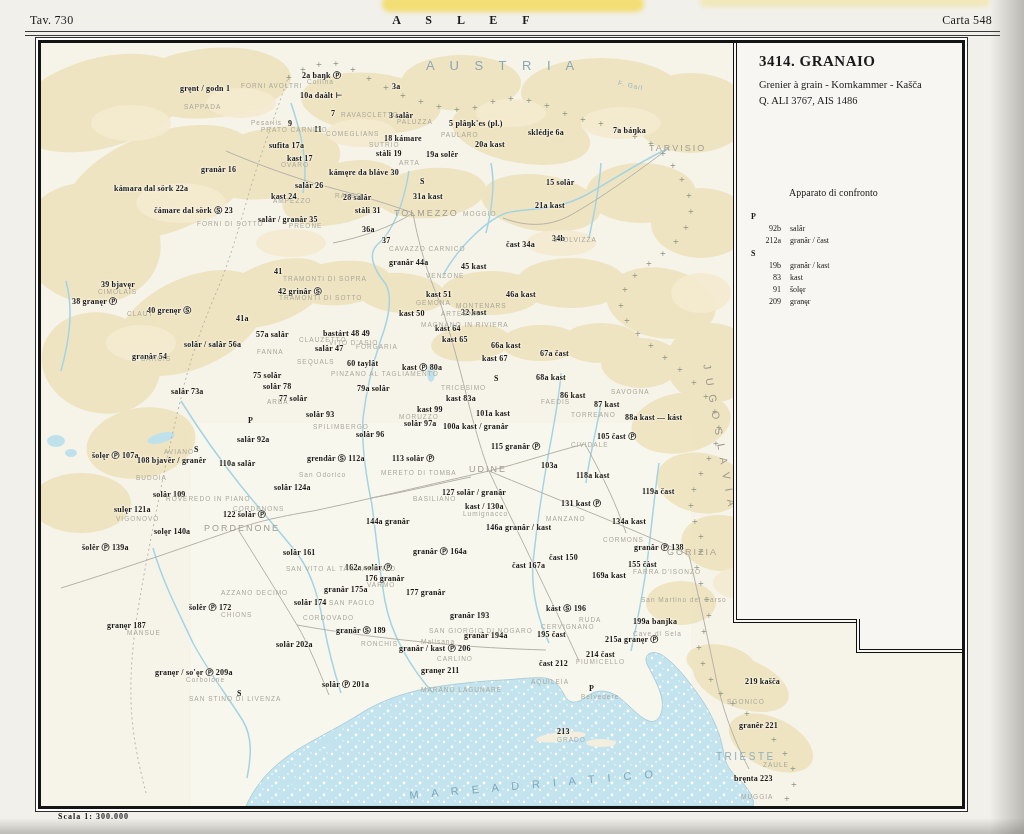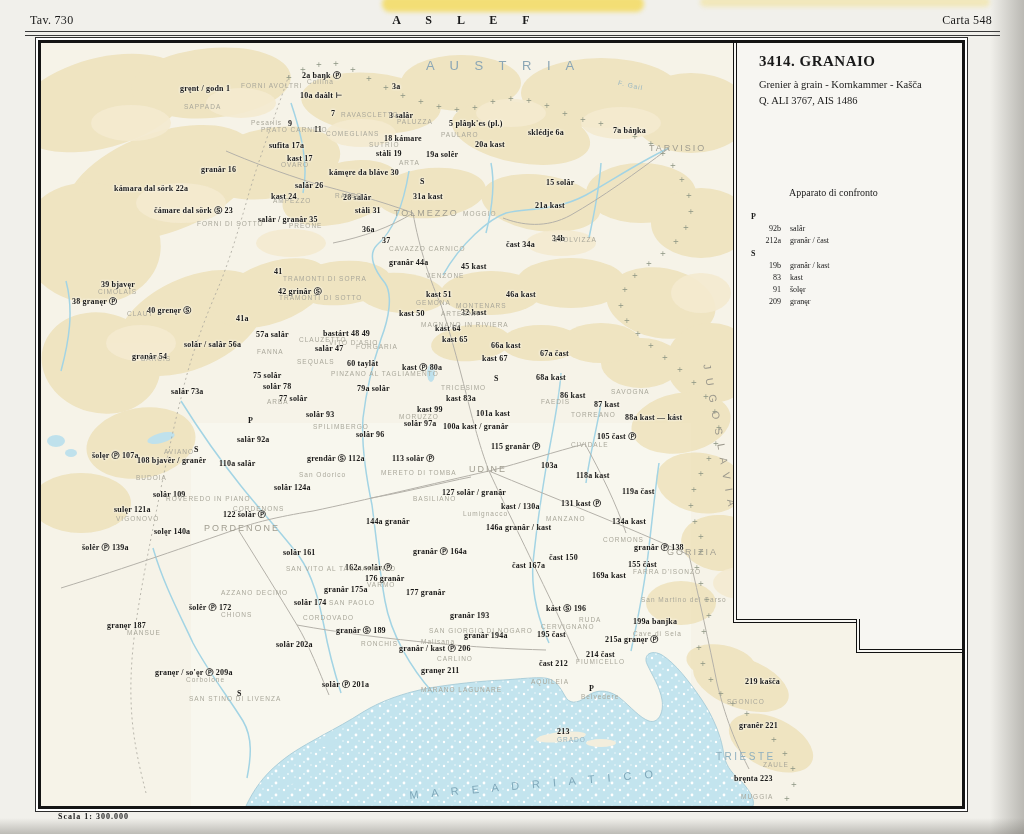--- a/index.html
+++ b/index.html
@@ -345,25 +345,25 @@
         <div class="pt" style="left: 363px; top: 380px;">solâr  97a</div>
         <div class="pt" style="left: 402px; top: 383px;">100a  kast / granâr</div>
         <div class="pt" style="left: 450px; top: 403px;">115  granâr Ⓟ</div>
         <div class="pt" style="left: 351px; top: 415px;">113  solâr Ⓟ</div>
         <div class="pt" style="left: 500px; top: 422px;">103a</div>
         <div class="pt" style="left: 519px; top: 352px;">86  kast</div>
         <div class="pt" style="left: 553px; top: 361px;">87  kast</div>
         <div class="pt" style="left: 584px; top: 374px;">88a  kast — kást</div>
         <div class="pt" style="left: 556px; top: 393px;">105  čast Ⓟ</div>
         <div class="pt" style="left: 535px; top: 432px;">118a  kast</div>
-        <div class="pt" style="left: 581px; top: 448px; font-family: Liberation Serif, serif;">119a  čast</div>
+        <div class="pt" style="left: 601px; top: 448px; font-family: Liberation Serif, serif;">119a  čast</div>
         <div class="pt" style="left: 520px; top: 460px;">131  kast Ⓟ</div>
         <div class="pt" style="left: 571px; top: 478px;">134a  kast</div>
         <div class="pt" style="left: 401px; top: 449px;">127  solâr / granâr</div>
-        <div class="pt" style="left: 424px; top: 463px; margin-left: 36px;">kast /  130a</div>
+        <div class="pt" style="left: 424px; top: 463px;">kast /  130a</div>
         <div class="pt" style="left: 445px; top: 484px;">146a  granâr / kast</div>
         <div class="pt" style="left: 372px; top: 508px;">granâr Ⓟ  164a</div>
         <div class="pt" style="left: 508px; top: 514px;">čast  150</div>
         <div class="pt" style="left: 471px; top: 522px;">čast  167a</div>
         <div class="pt" style="left: 587px; top: 521px;">155  čàst</div>
         <div class="pt" style="left: 551px; top: 532px;">169a  kast</div>
         <div class="pt" style="left: 593px; top: 504px;">granâr Ⓟ  138</div>
         <div class="pt" style="left: 365px; top: 549px;">177  granâr</div>
         <div class="pt" style="left: 409px; top: 572px;">granâr  193</div>
         <div class="pt" style="left: 505px; top: 565px;">kást Ⓢ  196</div>

